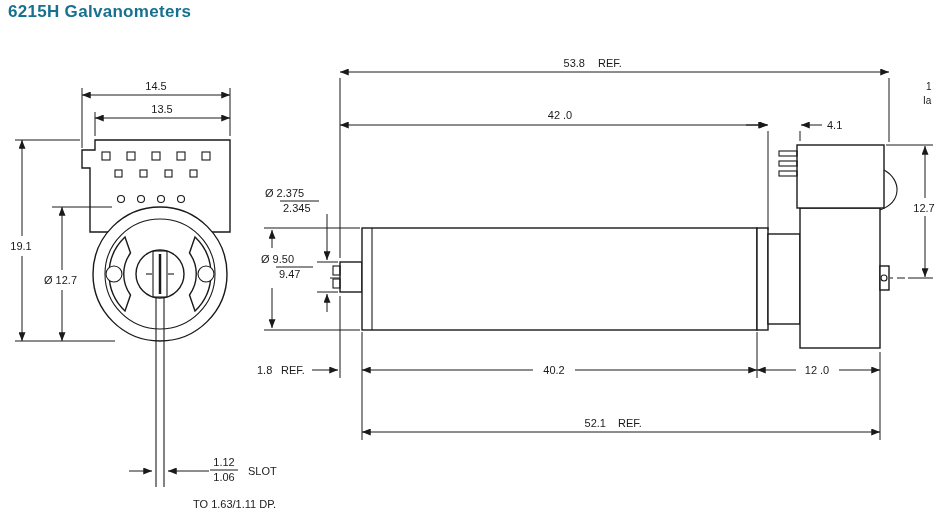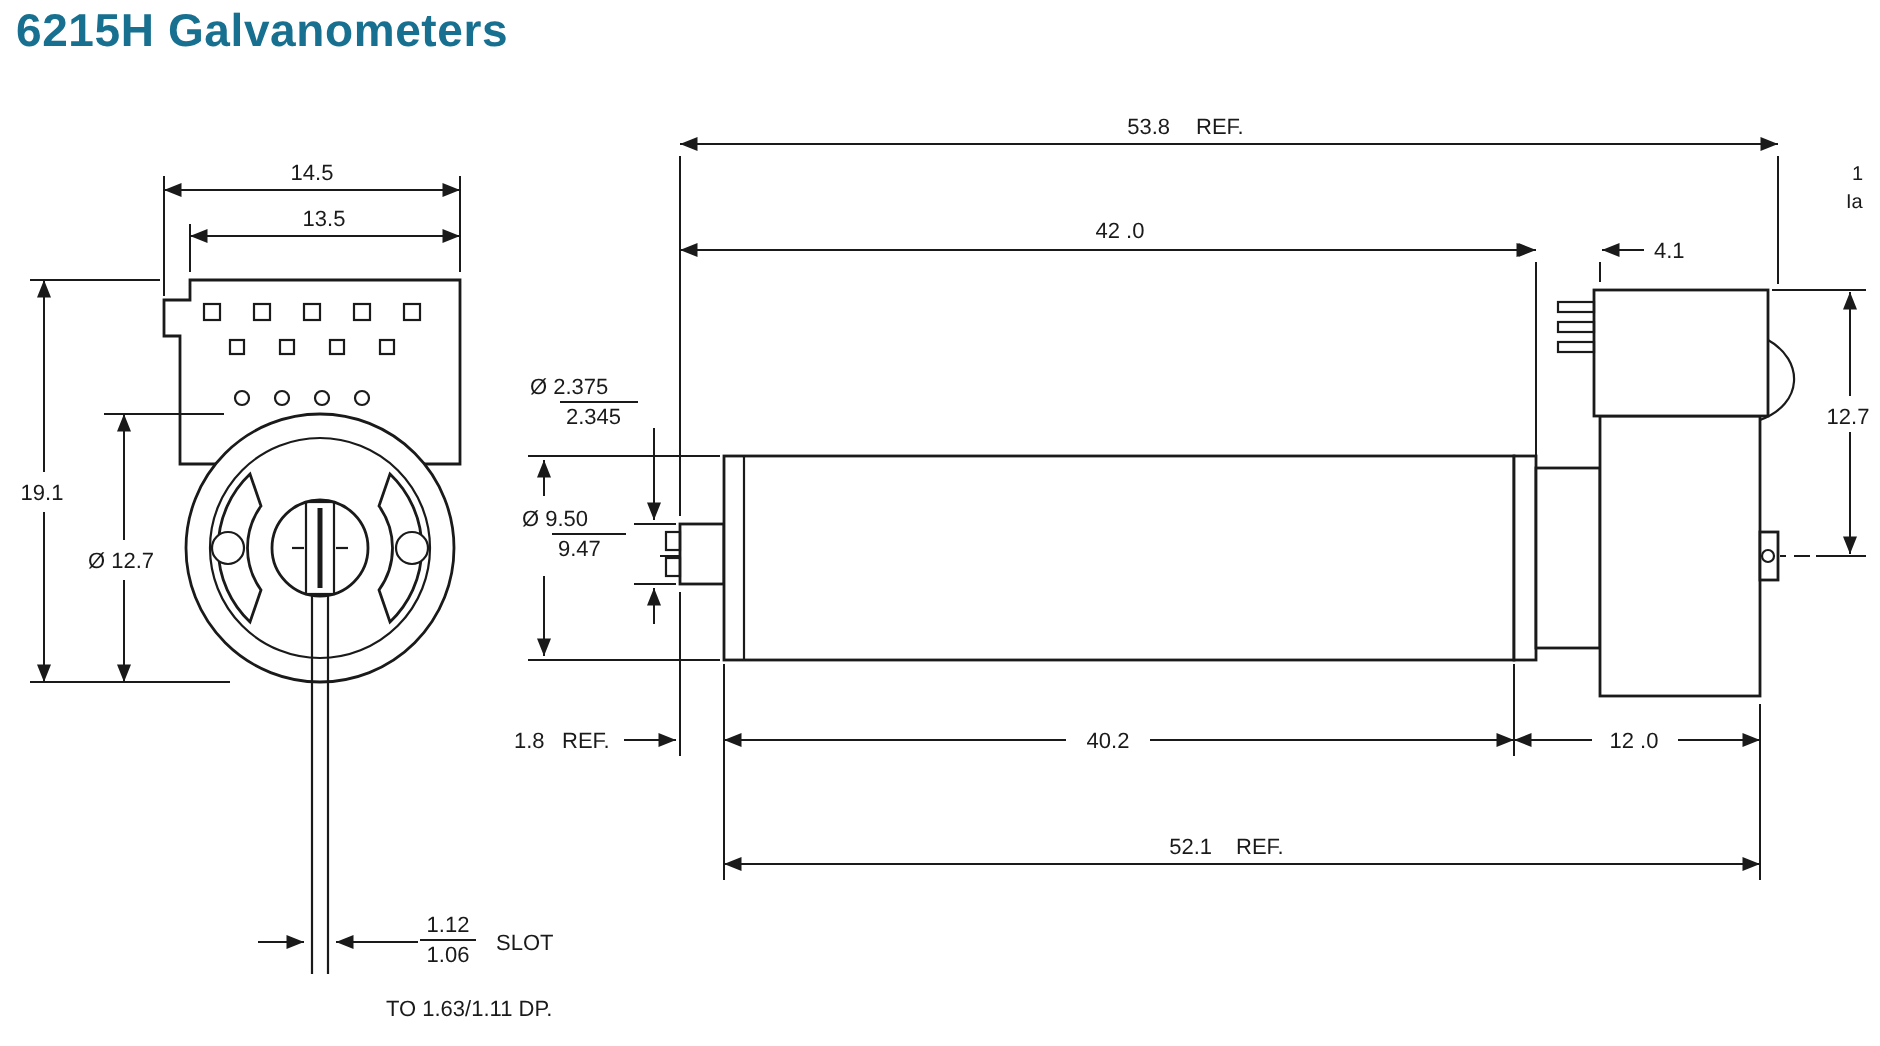--- a/index.html
+++ b/index.html
@@ -6,21 +6,21 @@
     --title:#17708f;
     --line:#1a1a1a;
     --bg:#ffffff;
   }
   html,body{margin:0;padding:0;background:#fff;}
   .canvas{
     position:relative;width:940px;height:523px;background:var(--bg);
     font-family:"Liberation Sans",sans-serif;overflow:hidden;
   }
   .title{
-    position:absolute;left:8px;top:2px;font-size:23px;font-weight:bold;
+    position:absolute;left:8px;top:2px;font-size:17px;font-weight:bold;
     color:var(--title);letter-spacing:.3px;
   }
   .drawing{position:absolute;left:0;top:0;}
   svg text{font-family:"Liberation Sans",sans-serif;font-size:11px;fill:var(--line);}
   svg text.small{font-size:10px;}
   .geo-w{fill:#fff;stroke:var(--line);stroke-width:1.4;}
   .geo-thin{fill:none;stroke:var(--line);stroke-width:1.1;}
   .hole{fill:#fff;stroke:var(--line);stroke-width:1.1;}
   .dim{fill:none;stroke:var(--line);stroke-width:1;}
   .cl{fill:none;stroke:var(--line);stroke-width:1;stroke-dasharray:16 4 3 4;}

